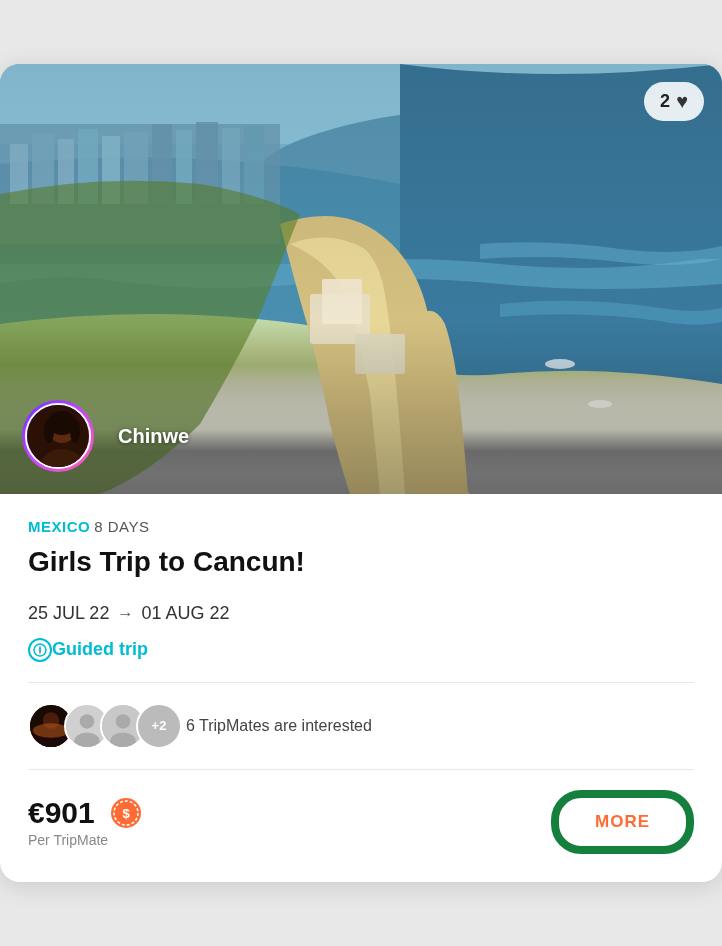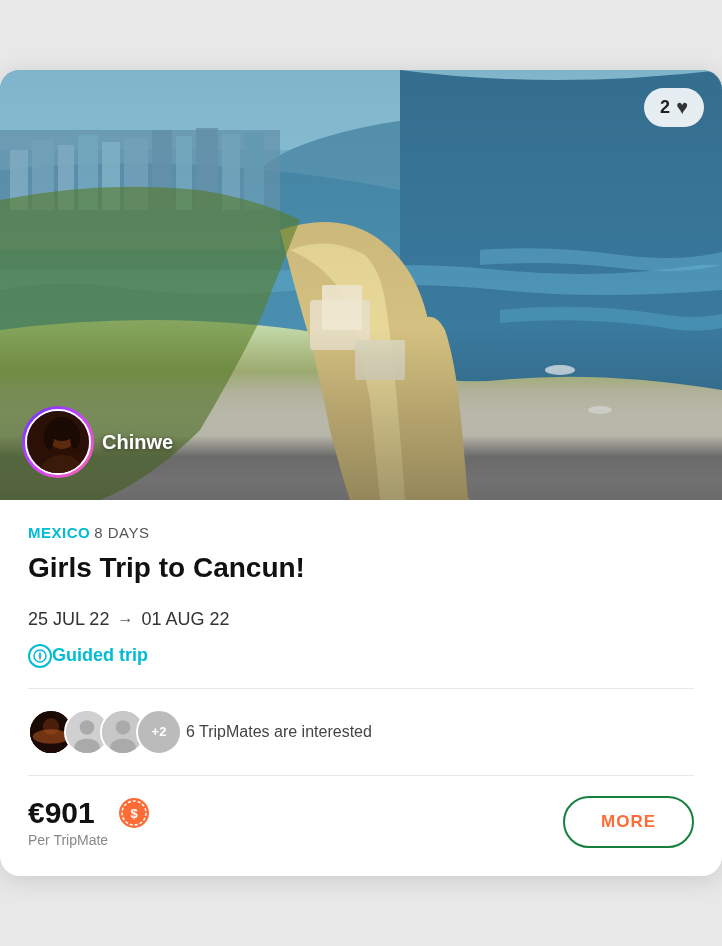--- a/index.html
+++ b/index.html
@@ -75,21 +75,21 @@
       color: #333;
     }
 
     
     .host-row {
       position: absolute;
       bottom: 22px;
       left: 22px;
       display: flex;
       align-items: center;
-      gap: 8px;
+      gap: 24px;
     }
 
     .host-name {
       color: #fff;
       font-size: 20px;
       font-weight: 600;
       text-shadow: 0 1px 4px rgba(0,0,0,0.5);
     }
 
     
@@ -233,21 +233,21 @@
     }
 
     .price-section {
       display: flex;
       flex-direction: column;
     }
 
     .price-main {
       display: flex;
       align-items: center;
-      gap: 24px;
+      gap: 16px;
     }
 
     .price-amount {
       font-size: 30px;
       font-weight: 800;
       color: #111;
     }
 
     .price-icon {
       width: 30px;
@@ -263,21 +263,21 @@
     }
 
     .price-sub {
       font-size: 14px;
       color: #888;
       margin-top: 2px;
     }
 
     .more-button {
       background: #fff;
-      border: 2px solid #15803d;
+      border: 8px solid #15803d;
       border-radius: 30px;
       color: #ff6b35;
       font-size: 17px;
       font-weight: 700;
       padding: 14px 36px;
       cursor: pointer;
       letter-spacing: 1px;
     }
 
     

